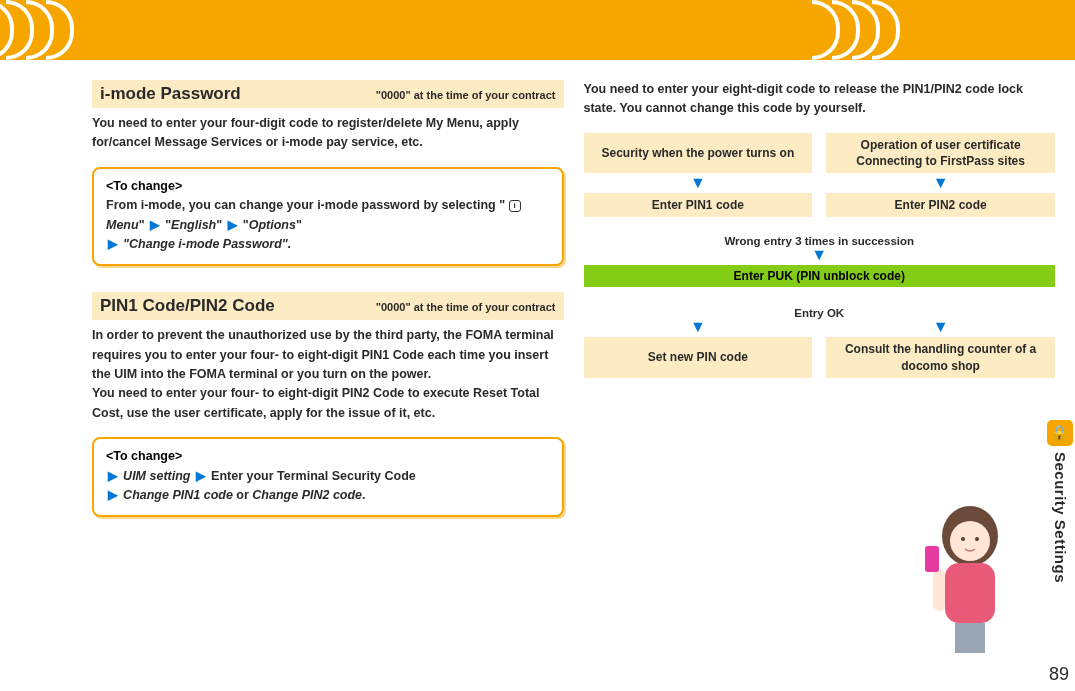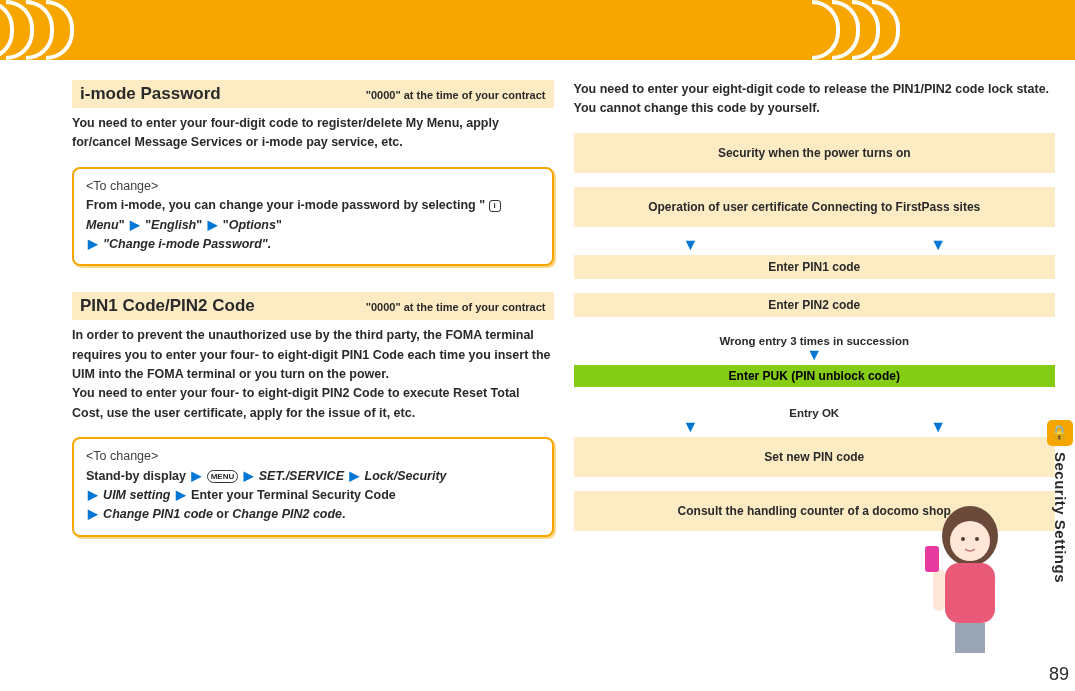--- a/index.html
+++ b/index.html
@@ -29,21 +29,21 @@
     border-radius: 0 30px 30px 0;
     border: 4px solid #fff;
     border-left: none;
     margin-left: -8px;
   }
   .curve-group.left { left: -6px; }
   .curve-group.right { left: 820px; }
   .content {
     position: absolute;
     top: 80px;
-    left: 72px;
+    left: 92px;
     right: 20px;
     display: flex;
     gap: 20px;
   }
   .col { flex: 1; min-width: 0; }
   .section-header {
     background: #fdebc4;
     padding: 4px 8px;
     display: flex;
     align-items: baseline;
@@ -72,21 +72,21 @@
     border-radius: 8px;
     background: #fff;
     padding: 8px 12px 10px;
     font-size: 12.5px;
     font-weight: bold;
     color: #2a2a2a;
     line-height: 1.55;
     margin-bottom: 26px;
     box-shadow: 2px 2px 0 rgba(247,166,0,.45);
   }
-  .change-title { color: #404040; font-weight: normal; }
+  .change-title { color: #000000; font-weight: bold; }
   .arrow { color: #0077d4; font-weight: bold; padding: 0 2px; }
   .ital { font-style: italic; }
   .menu-icon {
     display: inline-block;
     width: 12px; height: 12px;
     border: 1px solid #333;
     border-radius: 3px;
     font-size: 8px;
     line-height: 10px;
     text-align: center;
@@ -101,22 +101,21 @@
     padding: 0 3px;
     line-height: 11px;
     vertical-align: middle;
     font-style: normal;
     font-weight: bold;
   }
   
   .flow-row {
     display: flex;
     gap: 14px;
-    margin-bottom: 10px;
-    flex-direction: column;
+    margin-bottom: 2px;
   }
   .flow-cell {
     flex: 1;
     background: #fdebc4;
     text-align: center;
     font-size: 12px;
     font-weight: bold;
     color: #2a2a2a;
     padding: 4px 6px;
     line-height: 1.35;
@@ -229,29 +228,20 @@
     </div>
 
     <div class="section-header">
       <span class="section-title">PIN1 Code/PIN2 Code</span>
       <span class="section-note">"0000" at the time of your contract</span>
     </div>
     <div class="section-body" style="white-space:pre-line">In order to prevent the unauthorized use by the third party, the FOMA terminal requires you to enter your four- to eight-digit PIN1 Code each time you insert the UIM into the FOMA terminal or you turn on the power.
 You need to enter your four- to eight-digit PIN2 Code to execute Reset Total Cost, use the user certificate, apply for the issue of it, etc.</div>
     <div class="change-box">
       <div class="change-title">&lt;To change&gt;</div>
-      <div>
-        <span>Stand-by display</span>
-        <span class="arrow">▶</span>
-        <span class="menu-btn">MENU</span>
-        <span class="arrow">▶</span>
-        <span class="ital">SET./SERVICE</span>
-        <span class="arrow">▶</span>
-        <span class="ital">Lock/Security</span>
-      </div>
       <div>
         <span class="arrow">▶</span>
         <span class="ital">UIM setting</span>
         <span class="arrow">▶</span>
         <span>Enter your Terminal Security Code</span>
       </div>
       <div>
         <span class="arrow">▶</span>
         <span class="ital">Change PIN1 code</span>
         <span> or </span>

